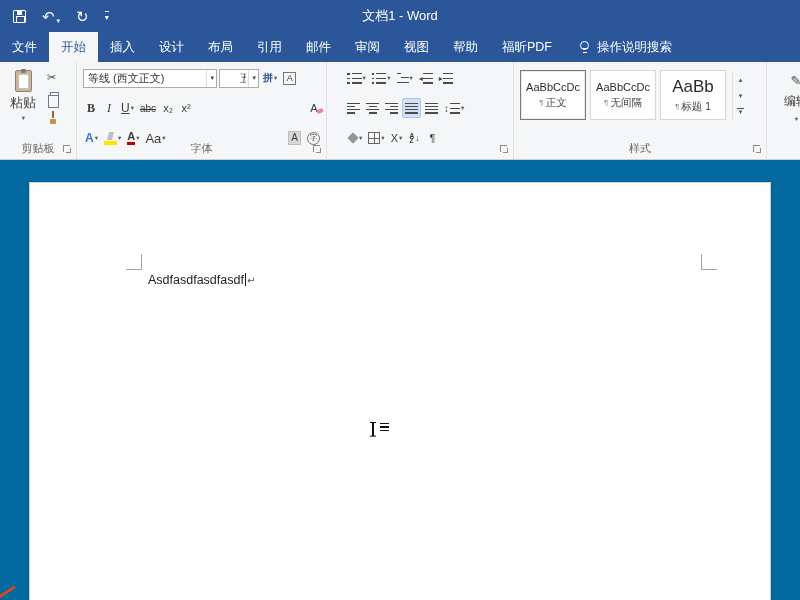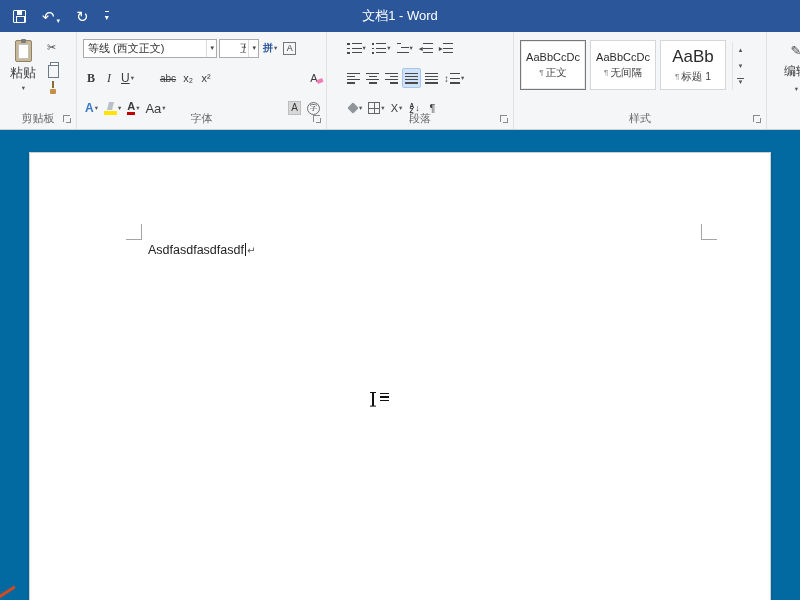--- a/index.html
+++ b/index.html
@@ -68,21 +68,21 @@
   .combo{height:19px;background:#fff;border:1px solid #ababab;display:flex;align-items:center;font-size:11px;color:#333;padding:0 2px 0 4px;}
   .combo .cv{flex:1;white-space:nowrap;overflow:hidden;}
   .combo .ca{font-size:7px;color:#444;border-left:1px solid #dcdcdc;padding-left:3px;margin-left:2px;height:100%;display:flex;align-items:center;}
   .fname{width:134px;}
   .fsize{width:40px;padding-left:20px;}
   .phon{font-size:10px;color:#2b579a;font-weight:bold;}
   .charbox{border:1px solid #767676;font-size:9px;line-height:11px;padding:0 2.5px;}
   .gb{font-weight:bold;font-family:"Liberation Serif","DejaVu Serif",serif;font-size:12px;}
   .gi{font-style:italic;font-family:"Liberation Serif","DejaVu Serif",serif;font-size:12px;}
   .gu{text-decoration:underline;font-size:12px;}
-  .gstrike{text-decoration:line-through;font-size:10px;margin-left:20px;}
+  .gstrike{text-decoration:line-through;font-size:10px;}
   .gsmall{font-size:11px;}
   .clear-ic{position:relative;font-size:11px;}
   .clear-ic::after{content:"";position:absolute;right:-5px;bottom:1px;width:6px;height:4px;background:#ef7fb2;transform:rotate(-20deg);}
   .geff{color:#3b78c3;font-weight:bold;font-size:12px;}
   .hl-ic{width:13px;height:13px;position:relative;display:block;}
   .hl-ic::before{content:"";position:absolute;left:4px;top:0;width:5px;height:8px;background:#b9c0c9;transform:skewX(-14deg);}
   .hl-ic::after{content:"";position:absolute;left:0;right:0;bottom:0;height:3.5px;background:#ffe400;}
   .colorA{display:inline-block;border-bottom:3px solid #c00000;line-height:11px;font-size:11px;font-weight:bold;}
   .caseAa{font-size:13px;}
   .shadeA{background:#d8d8d8;border:1px solid #bdbdbd;font-size:10px;padding:0 2px;line-height:12px;}
@@ -162,20 +162,37 @@
       <div class="qbtn">
           <span class="uglyph">↻</span>
         </div>
       <div class="qbtn">
           <span class="qat-more-ic">▾</span>
         </div>
     </div>
     <div class="win-title">文档1 - Word</div>
   </div>
 
+  <div class="tabrow">
+    <div class="tab">文件</div>
+    <div class="tab selected">开始</div>
+    <div class="tab">插入</div>
+    <div class="tab">设计</div>
+    <div class="tab">布局</div>
+    <div class="tab">引用</div>
+    <div class="tab">邮件</div>
+    <div class="tab">审阅</div>
+    <div class="tab">视图</div>
+    <div class="tab">帮助</div>
+    <div class="tab">福昕PDF</div>
+    <div class="tellme">
+      <span class="bulb"></span>
+      <span>操作说明搜索</span>
+    </div>
+  </div>
 
   <div class="ribbon">
 
     <div class="rgroup g-clip">
       <div class="g-clip-body">
         <div class="paste">
           <span class="clipboard-ic"></span>
           <span class="paste-lab">粘贴</span>
           <span class="dd">▾</span>
         </div>
@@ -364,21 +381,20 @@
                   <span>Z</span>
                 </span>
                 <span class="sort-ar">↓</span>
               </span>
             </div>
           <div class="ib">
               <span class="gpil">¶</span>
             </div>
         </div>
       </div>
-      <div class="glabel">段落</div>
       <div class="launcher"></div>
     </div>
 
     <div class="rgroup g-styles">
       <div class="style-cards">
         <div class="style-card selected">
           <span class="sc-prev">AaBbCcDc</span>
           <span class="sc-name">
               <i class="pm">¶</i>
               <span>正文</span>

